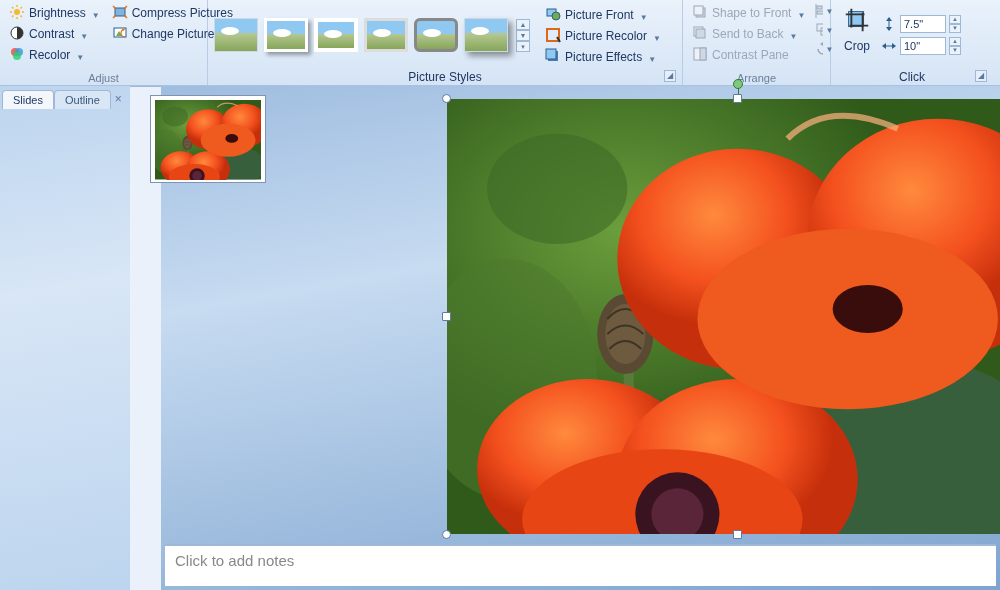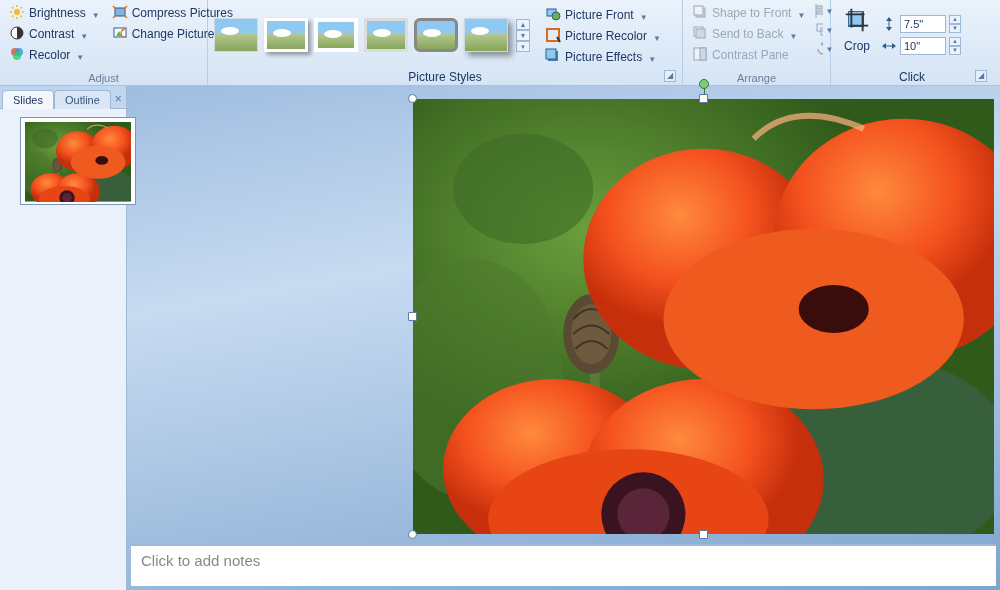--- a/index.html
+++ b/index.html
@@ -44,21 +44,21 @@
 .crop{display:flex;flex-direction:column;align-items:center;padding:2px 6px}
 .crop-icon{width:30px;height:30px}
 .dims{display:flex;flex-direction:column;gap:4px;justify-content:center}
 .dim{display:flex;align-items:center;gap:3px}
 .dim input{width:46px;height:18px;border:1px solid #9fb8d6;background:#fff;font-size:11px;padding:0 3px}
 .spinner{display:flex;flex-direction:column}
 .spinner div{width:12px;height:9px;border:1px solid #9fb8d6;background:#eaf2fb;font-size:6px;text-align:center;line-height:7px;color:#5a7aa0}
 
 
 .workspace{flex:1;display:flex;min-height:0}
-.panel{width:127px;background:linear-gradient(170deg,#bcd4ee,#d8e6f6 40%,#bcd4ee);border-right:1px solid #9fb8d6;display:flex;flex-direction:column}
+.panel{width:161px;background:linear-gradient(170deg,#bcd4ee,#d8e6f6 40%,#bcd4ee);border-right:1px solid #9fb8d6;display:flex;flex-direction:row}
 .tabs{display:flex;height:22px;align-items:flex-end;padding-left:2px;gap:0}
 .tab{padding:3px 10px;border:1px solid #9fb8d6;border-bottom:none;background:#f3f7fc;border-radius:4px 4px 0 0;font-size:11px;position:relative;top:1px}
 .tab.inactive{background:#d8e6f6;color:#39567a}
 .tab-close{margin-left:auto;margin-right:4px;color:#5a7aa0;font-size:12px;padding:2px 4px}
 .thumbs-area{flex:1;background:#eaf1fa;border-top:1px solid #9fb8d6;padding:8px 6px}
 .slide-thumb{width:116px;height:88px;border:1px solid #7d94b2;background:#fff;position:relative;margin-left:14px;overflow:hidden}
 .slide-thumb-wrap{position:relative}
 .mini-pic{position:absolute;inset:4px}
 
 .editor{flex:1;display:flex;flex-direction:column;background:linear-gradient(170deg,#9fbde0,#c7dbf1 35%,#7ea4cf);min-width:0}

